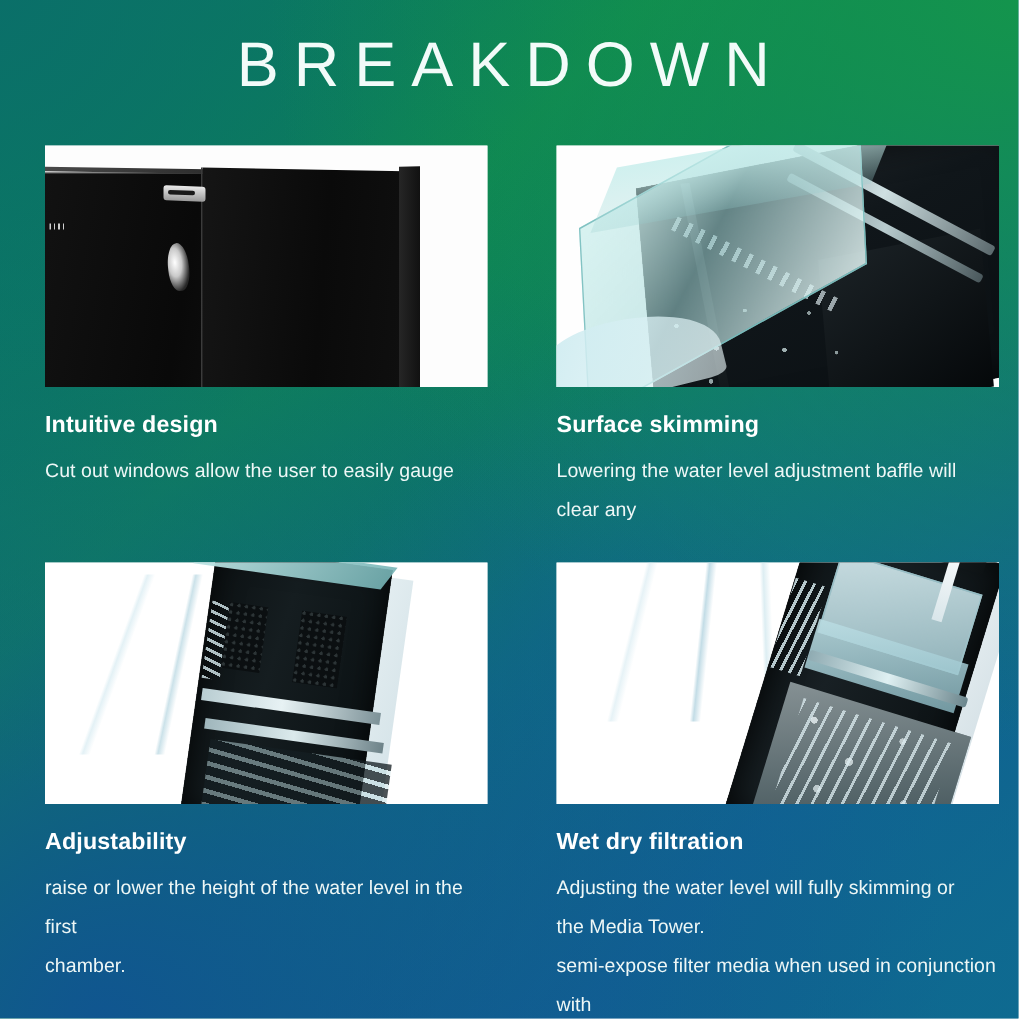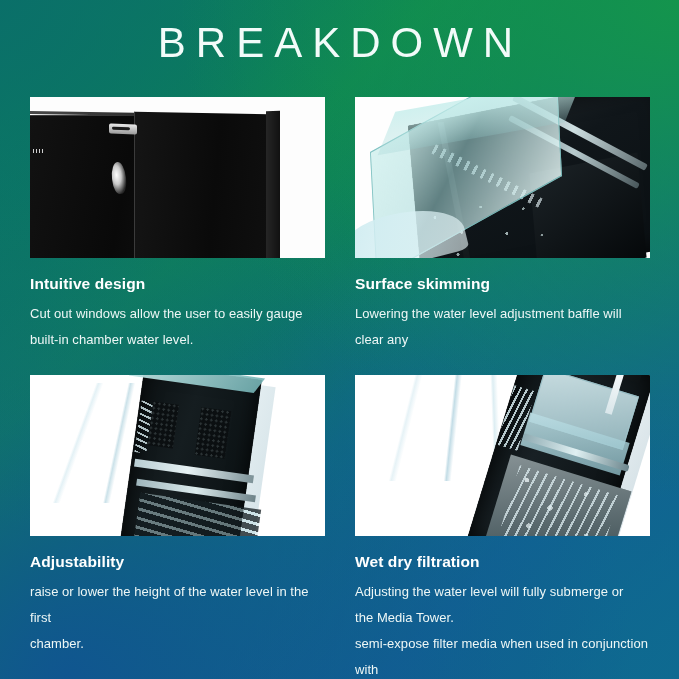--- a/index.html
+++ b/index.html
@@ -48,21 +48,21 @@
     text-indent:10px;
     line-height:1.0;
     font-family:"Liberation Sans", sans-serif;
   }
 
   .grid{
     position:absolute;
     top:97px;left:30px;
     width:619px;
   }
-  .row{display:flex;gap:30px;}
+  .row{display:flex;gap:46px;}
   .row.second{margin-top:22px;}
   .card{width:295px;}
 
   .photo{
     width:295px;height:161px;
     background:#ffffff;
     position:relative;
     overflow:hidden;
   }
   .card-title{
@@ -343,21 +343,20 @@
             <div class="p1-toprim"></div>
             <div class="p1-door"></div>
             <div class="p1-rightgap"></div>
             <div class="p1-window"></div>
             <div class="p1-knob"></div>
             <div class="p1-vent"></div>
           </div>
           <div class="card-title">Intuitive design</div>
           <div class="card-body">
             <div>Cut out windows allow the user to easily gauge</div>
-            <div>built-in chamber water level.</div>
           </div>
         </div>
 
         <div class="card">
           <div class="photo">
             <div class="p2-bg"></div>
             <div class="p2-tank"></div>
             <div class="p2-chamberdark"></div>
             <div class="p2-innerwall"></div>
             <div class="p2-divider"></div>
@@ -409,21 +408,21 @@
             <div class="p4-chamber1"></div>
             <div class="p4-chamber2"></div>
             <div class="p4-baffle"></div>
             <div class="p4-comb"></div>
             <div class="p4-bubbles"></div>
             <div class="p4-tubes"></div>
             <div class="p4-pipe"></div>
           </div>
           <div class="card-title">Wet dry filtration</div>
           <div class="card-body">
-            <div>Adjusting the water level will fully submerge or</div>
+            <div>Adjusting the water level will fully skimming or</div>
             <div>the Media Tower.</div>
             <div>semi-expose filter media when used in conjunction with</div>
           </div>
         </div>
 
       </div>
     </div>
 
   </div>
 </div>

